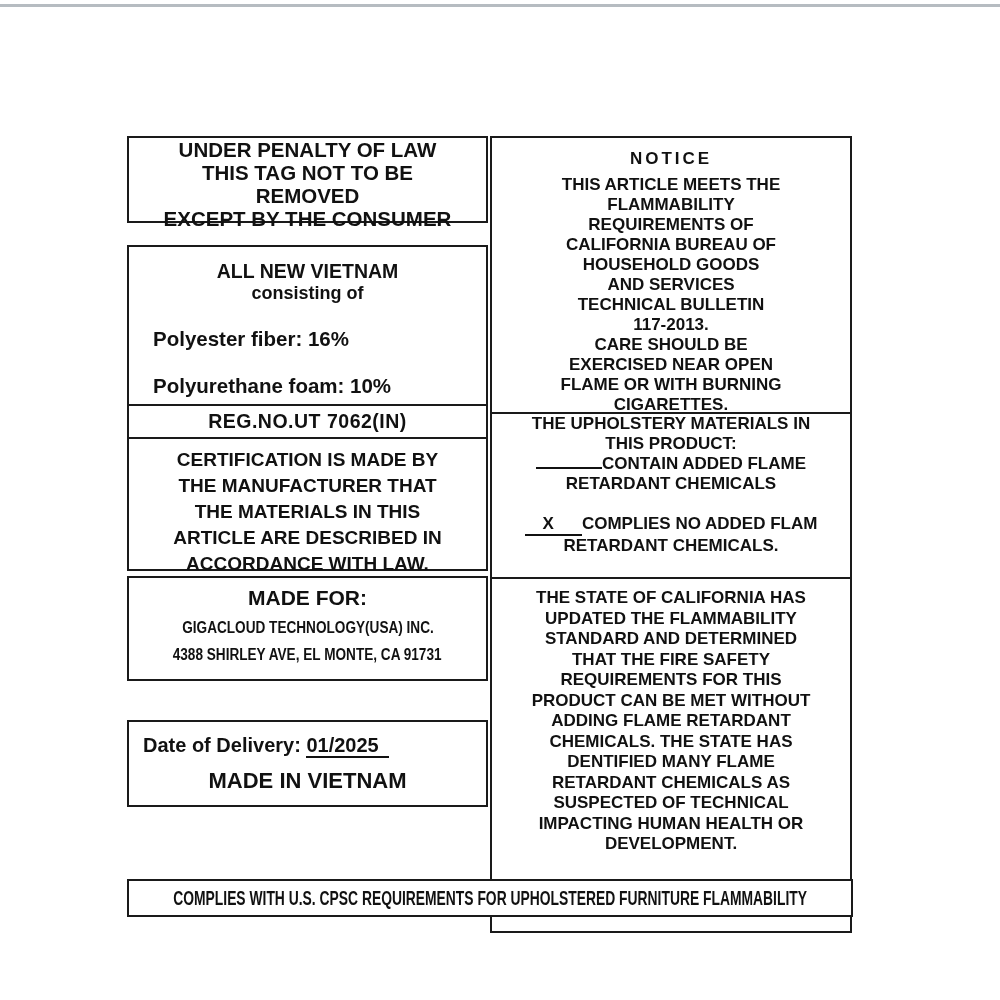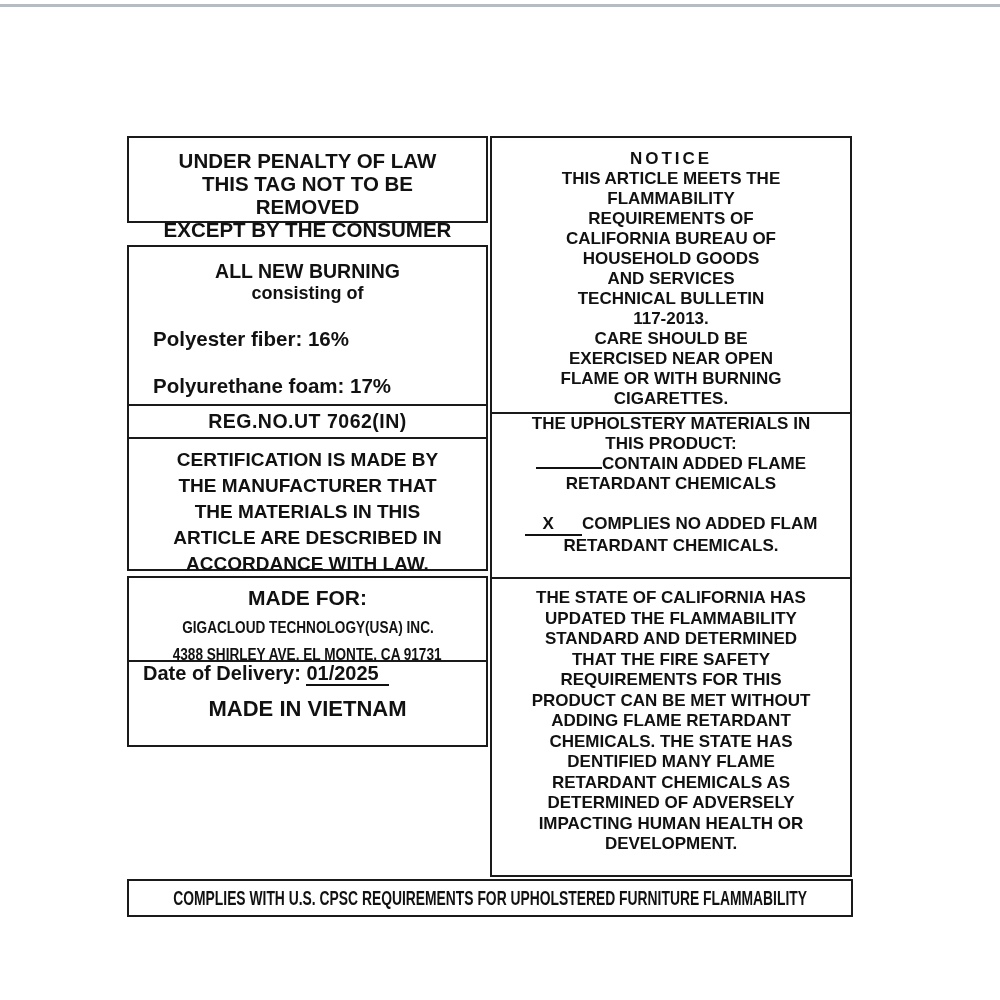--- a/index.html
+++ b/index.html
@@ -9,58 +9,58 @@
     font-family:"Liberation Sans", sans-serif; color:#111111; overflow:hidden;
   }
   .topline { position:absolute; top:4px; left:0; width:1000px; height:3px; background:#b6bcc1; }
   .box {
     position:absolute; background:#ffffff; border:2px solid #1a1a1a;
   }
   
   .lcol { left:127px; width:361px; }
   .rcol { left:490px; width:362px; }
 
-  .penalty { top:136px; height:87px; padding-top:11px; }
+  .penalty { top:136px; height:87px; }
   .penalty .l { font-size:20.5px; font-weight:bold; line-height:23px; text-align:center; }
 
   .material { top:245px; height:161px; padding-top:13px; }
   .material .heading { font-size:19.5px; font-weight:bold; text-align:center; }
   .material .sub { font-size:18px; font-weight:bold; text-align:center; }
   .material .item { font-size:20.5px; font-weight:bold; padding-left:24px; margin-top:23px; }
 
   .reg { top:404px; height:35px; }
   .reg .t { font-size:19.5px; font-weight:bold; letter-spacing:0.5px; text-align:center; padding-top:4px; }
 
   .cert { top:437px; height:134px; padding-top:8px; }
   .cert .l { font-size:19px; font-weight:bold; line-height:26px; text-align:center; }
 
   .madefor { top:576px; height:105px; padding-top:8px; text-align:center; }
   .madefor .title { font-size:21px; font-weight:bold; }
   .madefor .narrow { display:inline-block; font-size:16px; font-weight:bold; transform:scaleX(0.85); transform-origin:center; white-space:nowrap; }
   .madefor .row2 { margin-top:9px; }
   .madefor .row3 { margin-top:9px; }
 
-  .delivery { top:660px; height:87px; }
+  .delivery { top:720px; height:87px; padding-top:12px; }
   .delivery .row { font-size:20px; font-weight:bold; padding-left:14px; }
   .delivery .val { border-bottom:2px solid #111; padding-right:10px; }
   .delivery .miv { font-size:22px; font-weight:bold; text-align:center; margin-top:11px; }
 
   .finished { top:772px; height:105px; padding:7px 0 0 5px; }
   .finished .l { font-size:19.5px; font-weight:normal; line-height:32px; }
 
   .notice { top:136px; height:278px; padding-top:11px; }
   .rtext { font-size:17px; font-weight:bold; line-height:20px; text-align:center; }
-  .notice .title { font-size:17px; font-weight:bold; text-align:center; letter-spacing:3px; margin-bottom:0; }
+  .notice .title { font-size:17px; font-weight:bold; text-align:center; letter-spacing:3px; margin-bottom:6px; }
 
   .uphol { top:412px; height:167px; }
   .uphol .gap { height:20px; }
   .blank { display:inline-block; width:66px; height:15px; border-bottom:2px solid #111; vertical-align:baseline; }
   .xund { display:inline-block; border-bottom:2px solid #111; padding:0 28px 0 18px; }
 
-  .state { top:577px; height:300px; padding-top:9px; }
+  .state { top:577px; height:356px; padding-top:9px; }
   .state .l { font-size:17px; font-weight:bold; line-height:20.5px; text-align:center; }
 
   .bottom {
     left:127px; top:879px; width:726px; height:38px;
     display:flex; align-items:center; justify-content:center; overflow:hidden;
   }
   .bottom .t {
     font-size:21px; font-weight:bold; white-space:nowrap;
     display:inline-block; transform:scaleX(0.66); transform-origin:center;
   }
@@ -72,24 +72,24 @@
   <div class="topline"></div>
 
   <section class="box lcol penalty">
     <div class="l">UNDER PENALTY OF LAW</div>
     <div class="l">THIS TAG NOT TO BE</div>
     <div class="l">REMOVED</div>
     <div class="l">EXCEPT BY THE CONSUMER</div>
   </section>
 
   <section class="box lcol material">
-    <div class="heading">ALL NEW BURNING</div>
+    <div class="heading">ALL NEW VIETNAM</div>
     <div class="sub">consisting of</div>
     <div class="item">Polyester fiber: 16%</div>
-    <div class="item">Polyurethane foam: 17%</div>
+    <div class="item">Polyurethane foam: 10%</div>
   </section>
 
   <section class="box lcol reg">
     <div class="t">REG.NO.UT 7062(IN)</div>
   </section>
 
   <section class="box lcol cert">
     <div class="l">CERTIFICATION IS MADE BY</div>
     <div class="l">THE MANUFACTURER THAT</div>
     <div class="l">THE MATERIALS IN THIS</div>
@@ -146,21 +146,21 @@
     <div class="l">THE STATE OF CALIFORNIA HAS</div>
     <div class="l">UPDATED THE FLAMMABILITY</div>
     <div class="l">STANDARD AND DETERMINED</div>
     <div class="l">THAT THE FIRE SAFETY</div>
     <div class="l">REQUIREMENTS FOR THIS</div>
     <div class="l">PRODUCT CAN BE MET WITHOUT</div>
     <div class="l">ADDING FLAME RETARDANT</div>
     <div class="l">CHEMICALS. THE STATE HAS</div>
     <div class="l">DENTIFIED MANY FLAME</div>
     <div class="l">RETARDANT CHEMICALS AS</div>
-    <div class="l">DETERMINED OF ADVERSELY</div>
+    <div class="l">SUSPECTED OF TECHNICAL</div>
     <div class="l">IMPACTING HUMAN HEALTH OR</div>
     <div class="l">DEVELOPMENT.</div>
   </section>
 
   <section class="box bottom">
     <span class="t">COMPLIES WITH U.S. CPSC REQUIREMENTS FOR UPHOLSTERED FURNITURE FLAMMABILITY</span>
   </section>
 </div>
 
 </body></html>

